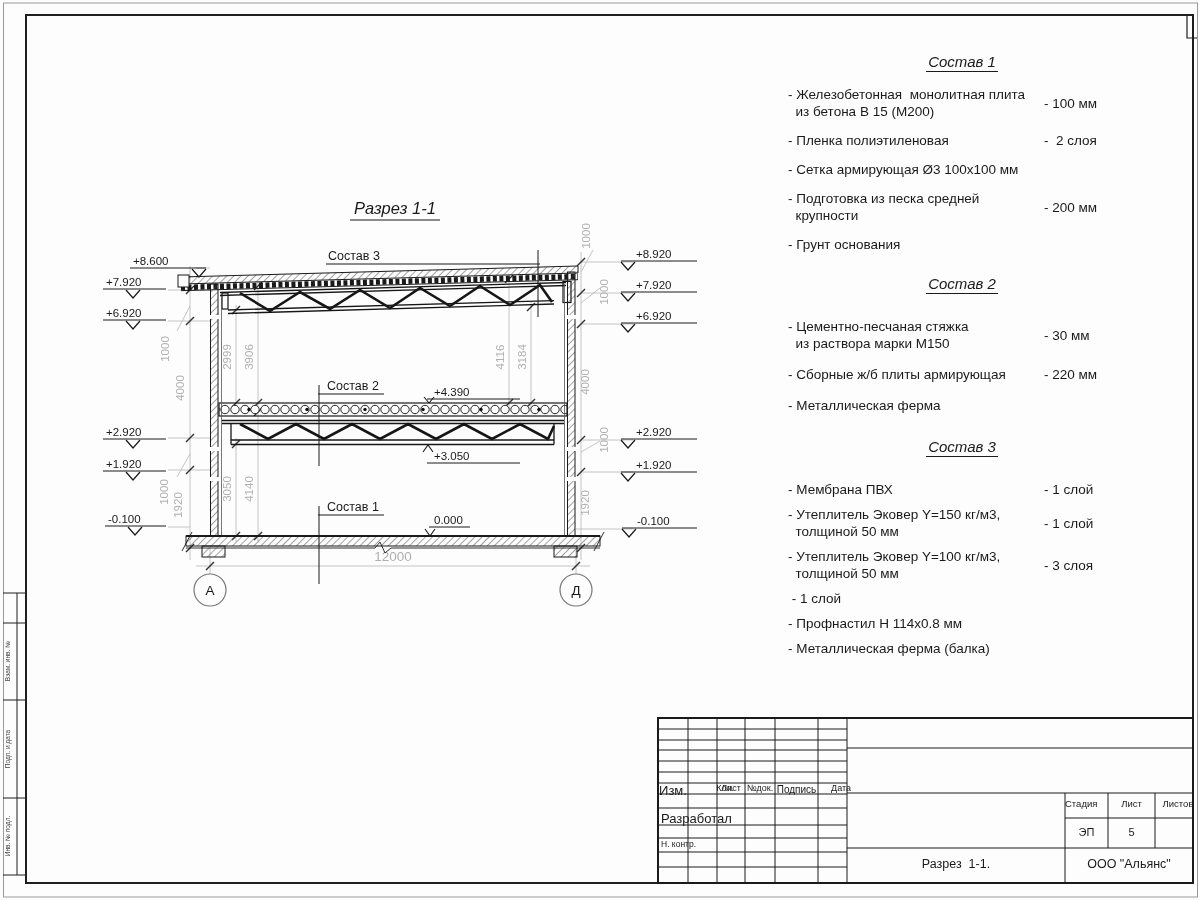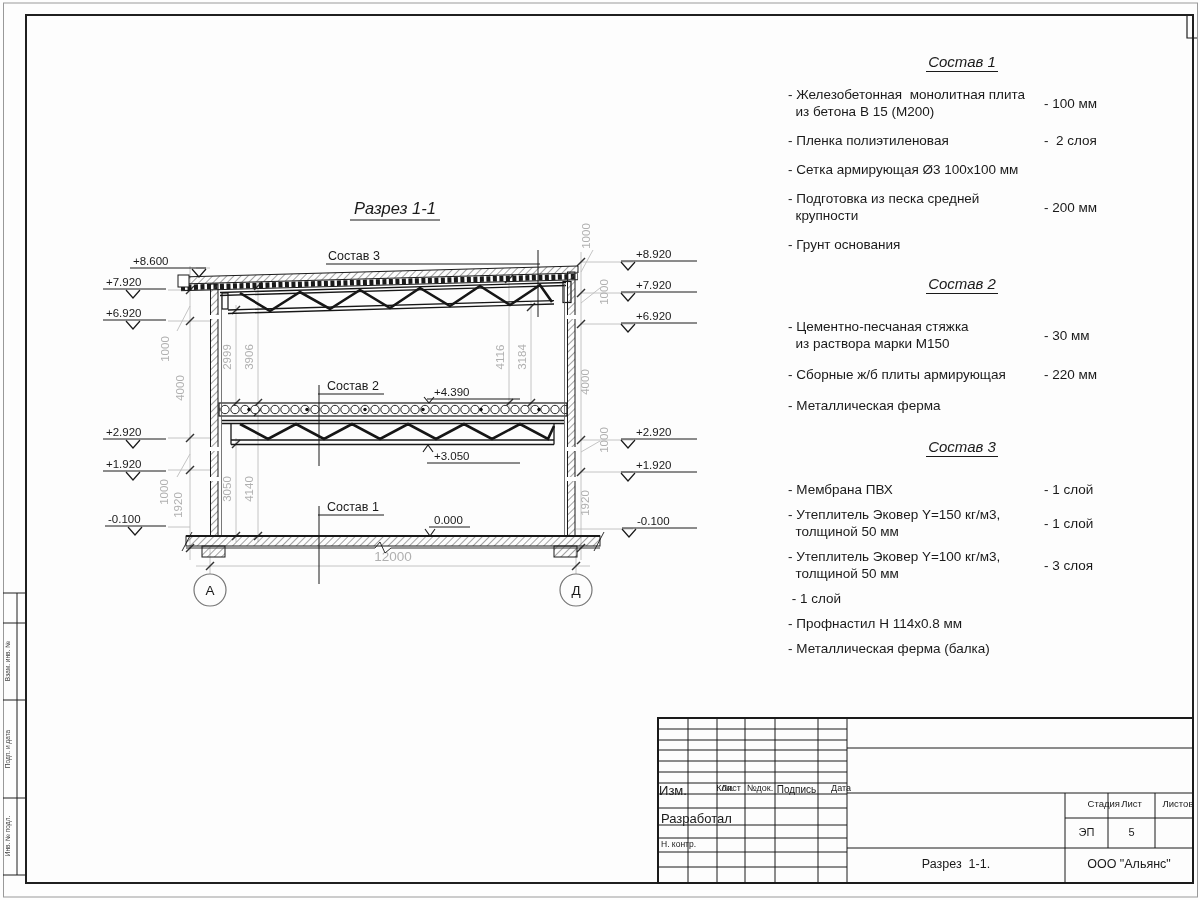--- a/index.html
+++ b/index.html
@@ -377,21 +377,21 @@
 <div>
   <div class="tbt" style="left:658px;top:784px;width:30px;text-align:center;font-size:13px">Изм.</div>
   <div class="tbt" style="left:688px;top:784px;width:46px;text-align:right;font-size:9px">Кол.</div>
   <div class="tbt" style="left:717px;top:784px;width:28px;text-align:center;font-size:9px">Лист</div>
   <div class="tbt" style="left:745px;top:784px;width:30px;text-align:center;font-size:9px">№док.</div>
   <div class="tbt" style="left:775px;top:784px;width:43px;text-align:center;font-size:10px">Подпись</div>
   <div class="tbt" style="left:818px;top:784px;width:46px;text-align:center;font-size:9px">Дата</div>
   <div class="tbt" style="left:661px;top:812px;font-size:13px">Разработал</div>
   <div class="tbt" style="left:661px;top:840px;font-size:8.5px">Н. контр.</div>
   <div class="tbt" style="left:661px;top:906px;font-size:10px">ГИП</div>
-  <div class="tbt" style="left:1065px;top:799px;width:55px;text-align:right;font-size:9.5px">Стадия</div>
+  <div class="tbt" style="left:1065px;top:799px;width:55px;text-align:left;font-size:9.5px">Стадия</div>
   <div class="tbt" style="left:1108px;top:799px;width:47px;text-align:center;font-size:9.5px">Лист</div>
   <div class="tbt" style="left:1155px;top:799px;width:46px;text-align:center;font-size:9.5px">Листов</div>
   <div class="tbt" style="left:1065px;top:826px;width:43px;text-align:center;font-size:11px">ЭП</div>
   <div class="tbt" style="left:1108px;top:826px;width:47px;text-align:center;font-size:11px">5</div>
   <div class="tbt" style="left:1155px;top:826px;width:38px;text-align:center;font-size:11px"></div>
   <div class="tbt" style="left:847px;top:858px;width:218px;text-align:center;font-size:12.5px">Разрез  1-1.</div>
   <div class="tbt" style="left:1065px;top:858px;width:128px;text-align:center;font-size:12.5px">ООО "Альянс"</div>
 </div>
 
 </div>

